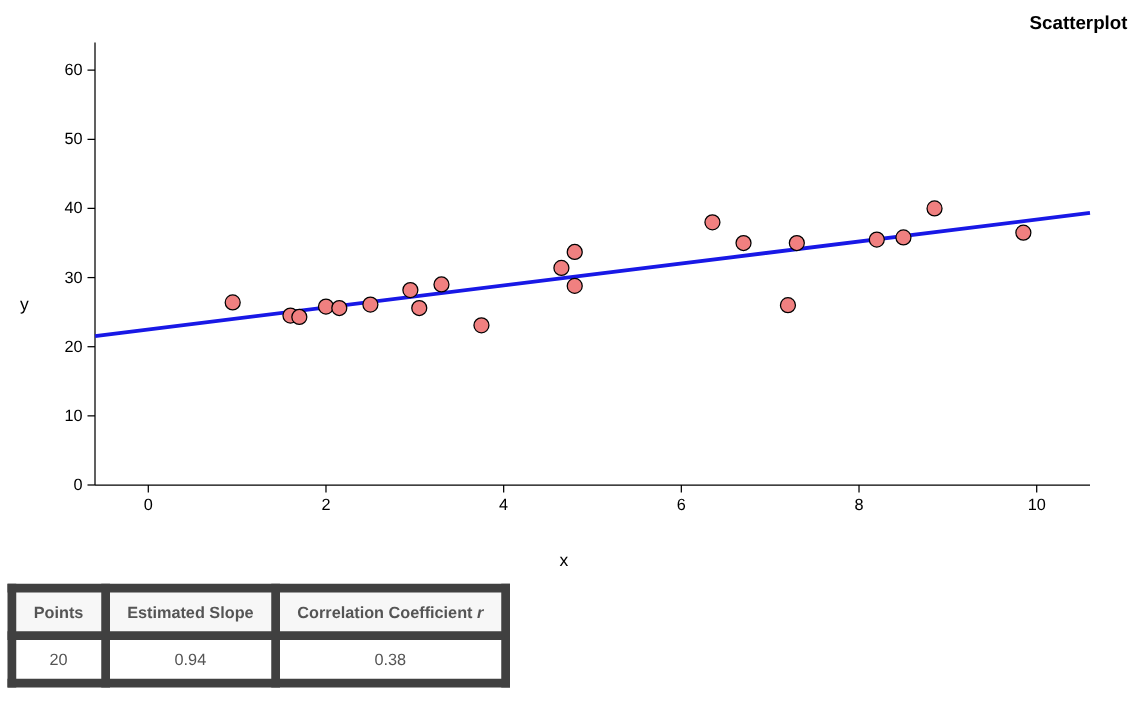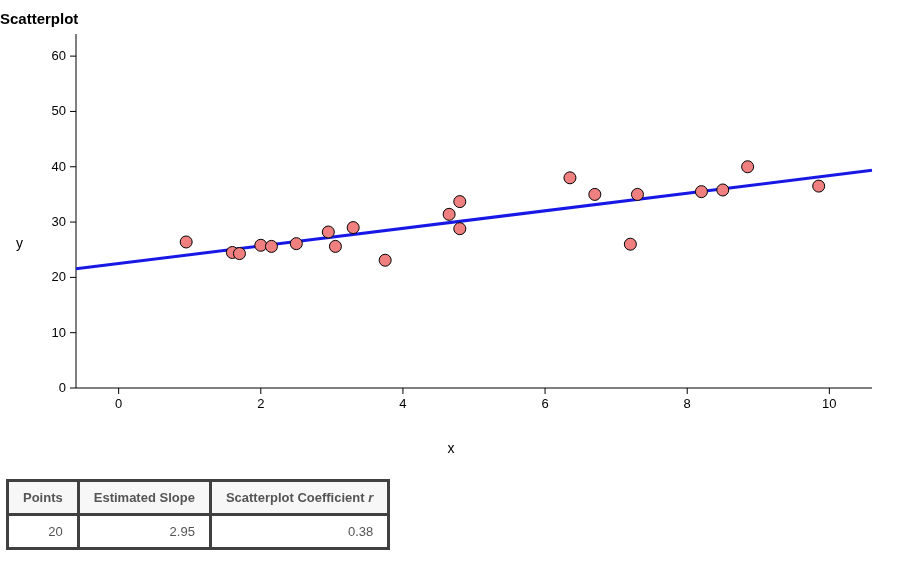--- a/index.html
+++ b/index.html
@@ -9,21 +9,21 @@
     background: #fff;
     color: #000;
   }
   .wrap {
     width: 902px;
     height: 568px;
     position: relative;
     box-sizing: border-box;
   }
   .chart-title {
-    text-align: left;
+    text-align: right;
     font-weight: bold;
     font-size: 15px;
     padding-top: 10px;
     font-family: Arial, Helvetica, sans-serif;
   }
   .plot-outer {
     position: absolute;
     left: 16px;
     top: 28px;
     width: 870px;
@@ -45,23 +45,23 @@
   }
   svg { display: block; }
   .stats-table {
     position: absolute;
     left: 6px;
     bottom: 18px;
     border-collapse: collapse;
     font-size: 13px;
   }
   .stats-table th, .stats-table td {
-    border: 3px solid #404040;
+    border: 7px solid #404040;
     padding: 8px 14px;
-    text-align: right;
+    text-align: center;
     background: #fff;
   }
   .stats-table th {
     background: #f7f7f7;
     color: #555;
     font-weight: bold;
   }
   .stats-table td {
     color: #555;
   }
@@ -129,26 +129,26 @@
       </svg>
   <div class="x-axis-label">x</div>
 </div>
 
 <table class="stats-table">
   <thead>
     <tr>
       <th>Points</th>
       <th>Estimated Slope</th>
       <th>
-        <span>Scatterplot Coefficient </span><span class="italic">r</span>
+        <span>Correlation Coefficient </span><span class="italic">r</span>
       </th>
     </tr>
   </thead>
   <tbody>
     <tr>
       <td>20</td>
-      <td>2.95</td>
+      <td>0.94</td>
       <td>0.38</td>
     </tr>
   </tbody>
 </table>
 
 </div>
 
 </body></html>

